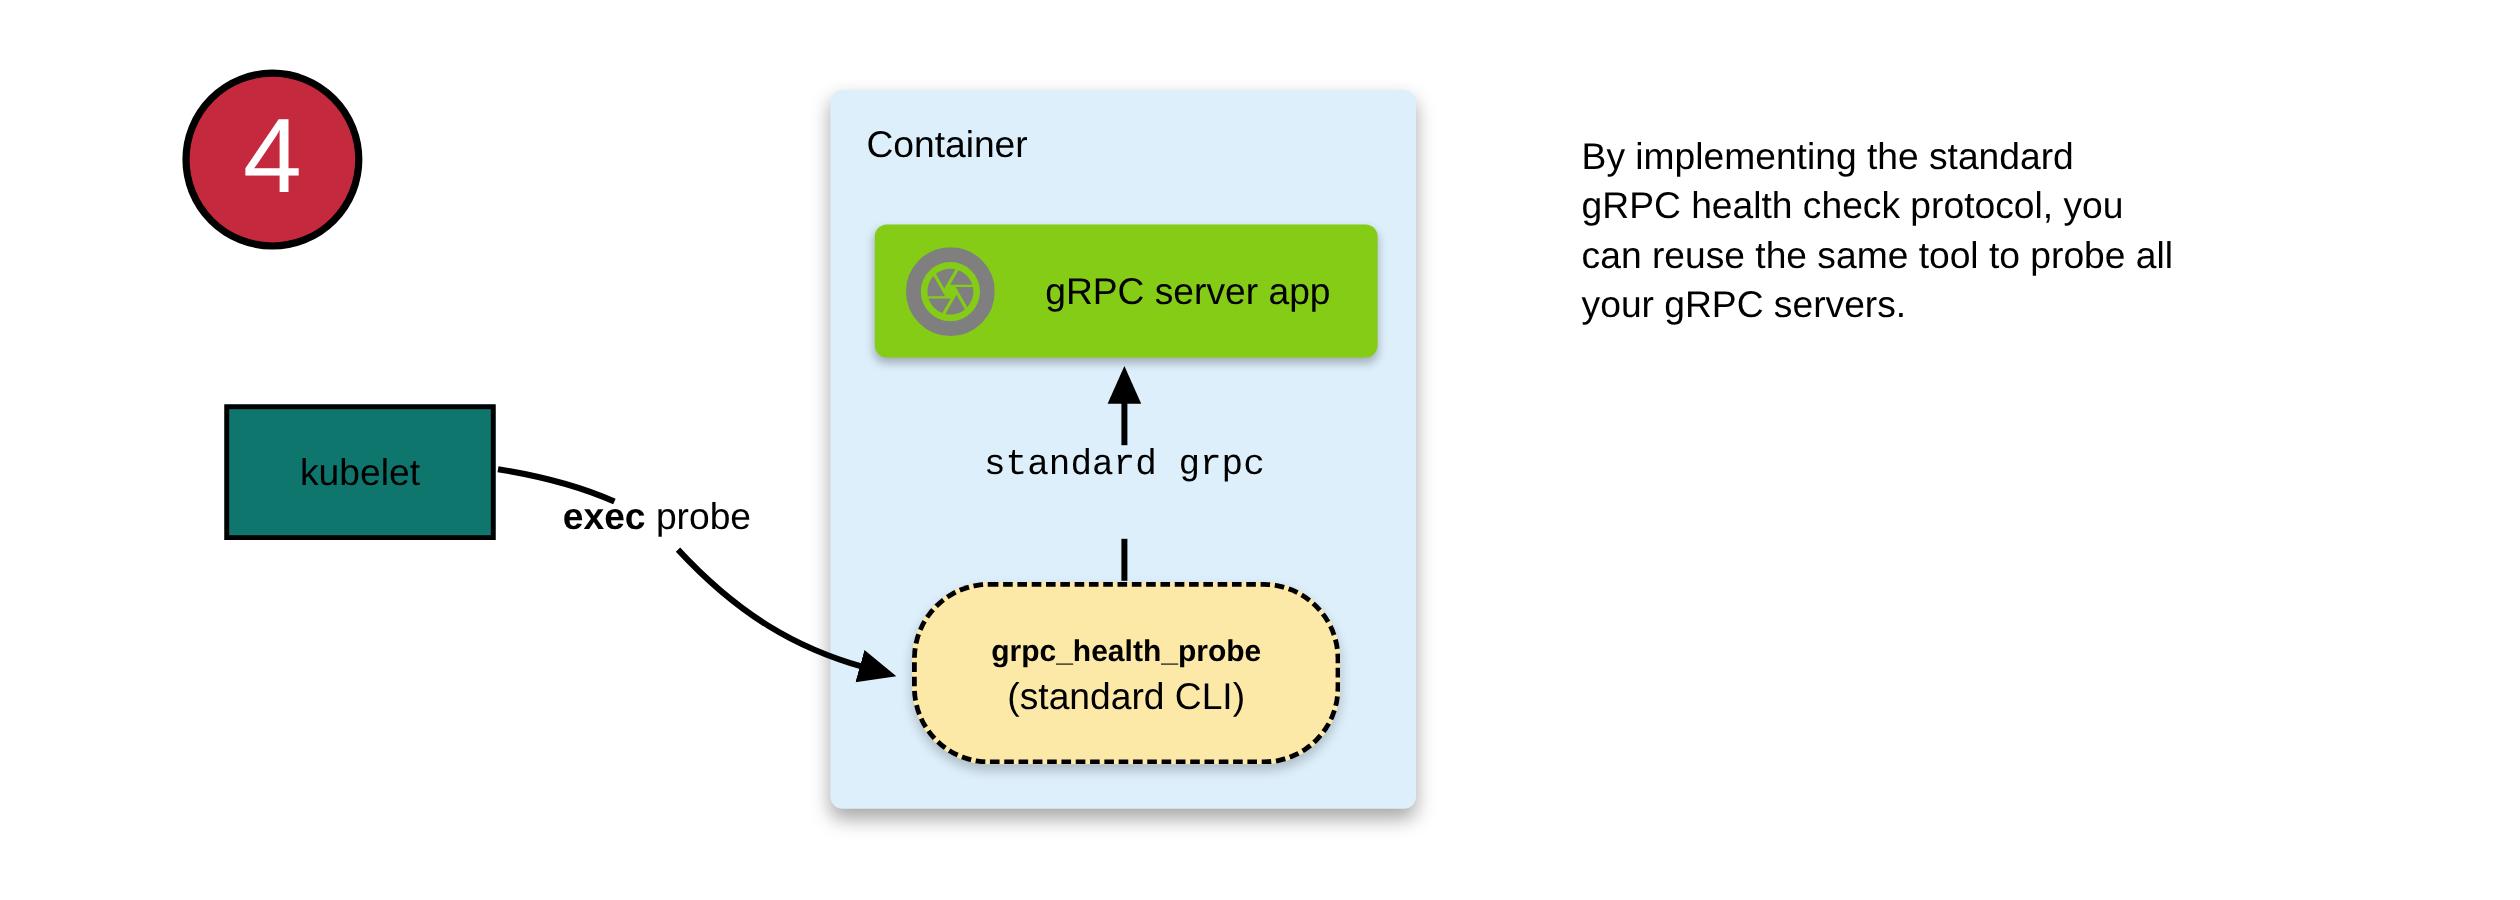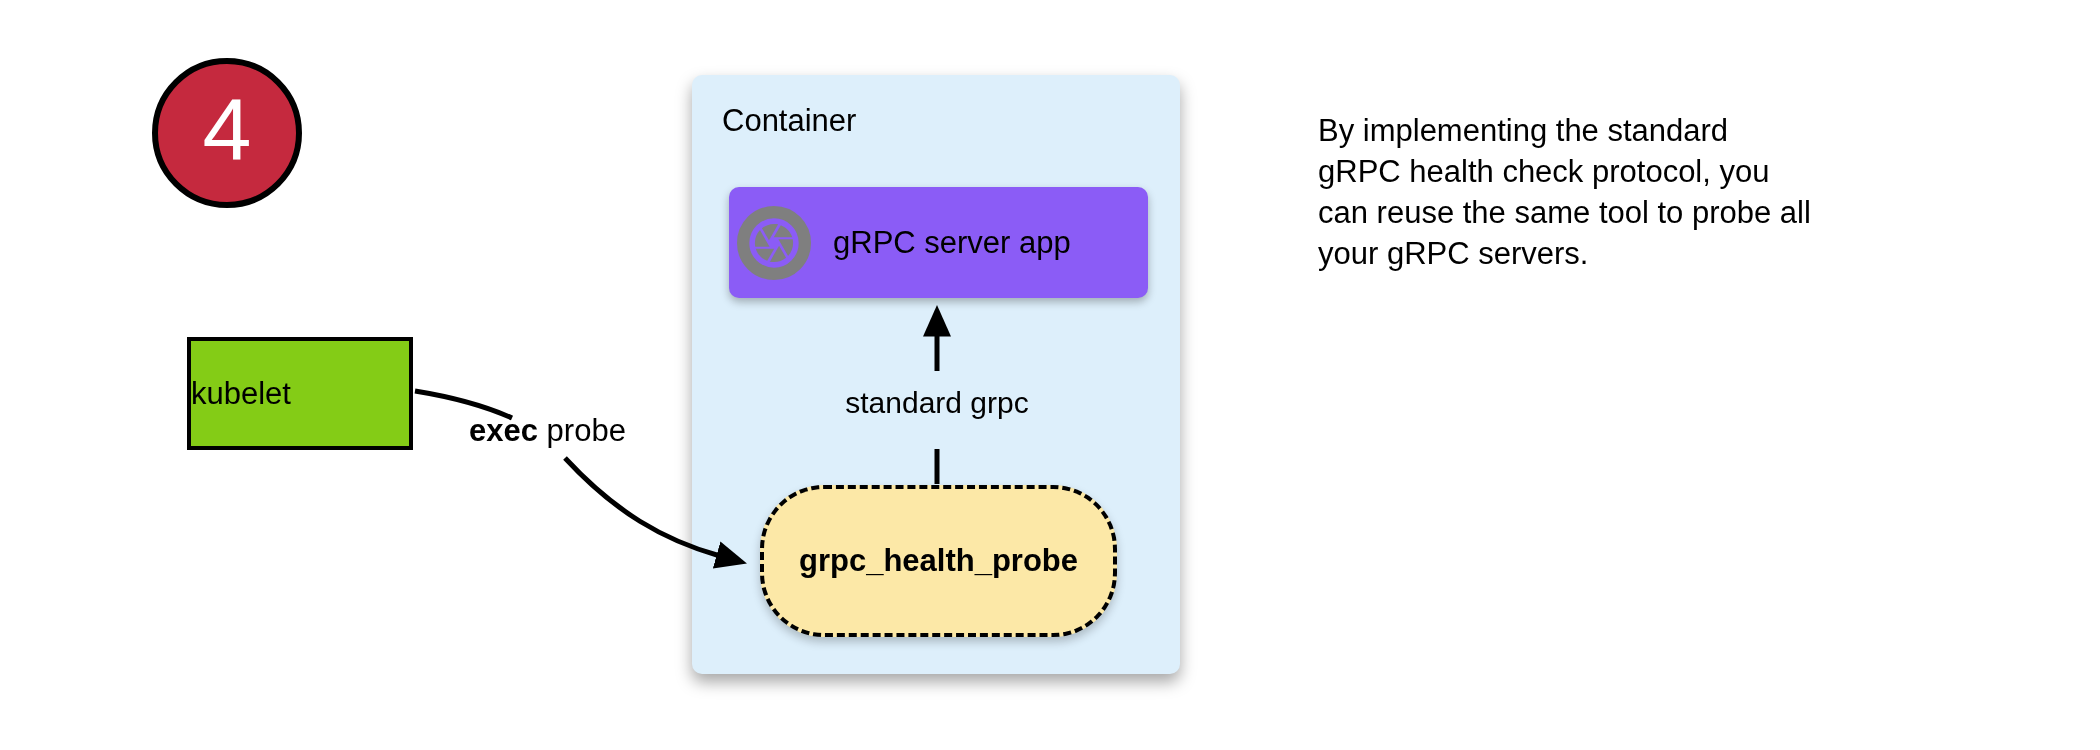--- a/index.html
+++ b/index.html
@@ -38,65 +38,65 @@
   }
   .container-label {
     left: 722px; top: 103px;
     font-size: 31px; line-height: 36px;
   }
 
   
   .server-box {
     left: 729px; top: 187px;
     width: 419px; height: 111px;
-    background: #8b5cf6;
+    background: #84cc16;
     border-radius: 10px;
     box-shadow: 0 4px 8px rgba(0,0,0,0.28);
     display: flex; align-items: center;
-    padding-left: 8px; box-sizing: border-box;
+    padding-left: 26px; box-sizing: border-box; gap: 20px;
   }
   .server-box .icon { width: 74px; height: 74px; flex: 0 0 auto; }
   .server-box .label { font-size: 31px; margin-left: 22px; white-space: nowrap; }
 
   
   .probe-box {
     left: 760px; top: 485px;
     width: 357px; height: 152px;
     background: #fce8a7;
     border: 4px dashed #000;
     border-radius: 64px;
     box-sizing: border-box;
     box-shadow: 0 5px 10px rgba(0,0,0,0.22);
     display: flex; flex-direction: column;
     align-items: center; justify-content: center;
   }
-  .probe-box .title { font-size: 31px; font-weight: bold; line-height: 40px; }
+  .probe-box .title { font-size: 25px; font-weight: bold; line-height: 40px; }
   .probe-box .subtitle { font-size: 31px; line-height: 36px; }
 
   
   .kubelet-box {
     left: 187px; top: 337px;
     width: 226px; height: 113px;
-    background: #84cc16;
+    background: #0f766e;
     border: 4px solid #000;
     box-sizing: border-box;
-    display: flex; align-items: center; justify-content: flex-start;
+    display: flex; align-items: center; justify-content: center;
   }
   .kubelet-box span { font-size: 31px; }
 
   
   .exec-label {
     left: 452px; top: 413px;
     font-size: 31px; white-space: nowrap; margin-left: 17px;
   }
   .exec-label b { font-weight: bold; }
   .protocol-label {
-    left: 817px; top: 384px; width: 240px;
+    left: 817px; top: 369px; width: 240px;
     text-align: center;
-    font-size: 30px; line-height: 38px;
+    font-size: 30px; line-height: 38px; font-family: Liberation Mono, monospace;
   }
 
   
   .note {
     left: 1318px; top: 110px;
     font-size: 31px; line-height: 41px;
     white-space: nowrap;
   }
 
   
@@ -124,20 +124,21 @@
         <path d="M2.46 15c.92 2.92 3.15 5.26 6 6.34L12.12 15H2.46z"></path>
         <path d="M13.73 15l-3.9 6.76c.7.15 1.42.24 2.17.24 2.4 0 4.6-.85 6.32-2.25l-3.66-6.35-.93 1.6z"></path>
       </g>
     </svg>
   </span>
   <span class="label">gRPC server app</span>
 </div>
 
 <div class="abs probe-box">
   <span class="title">grpc_health_probe</span>
+  <span class="subtitle">(standard CLI)</span>
 </div>
 
 <div class="abs kubelet-box">
   <span>kubelet</span>
 </div>
 
 <div class="abs step-badge">
   <span>4</span>
 </div>
 

